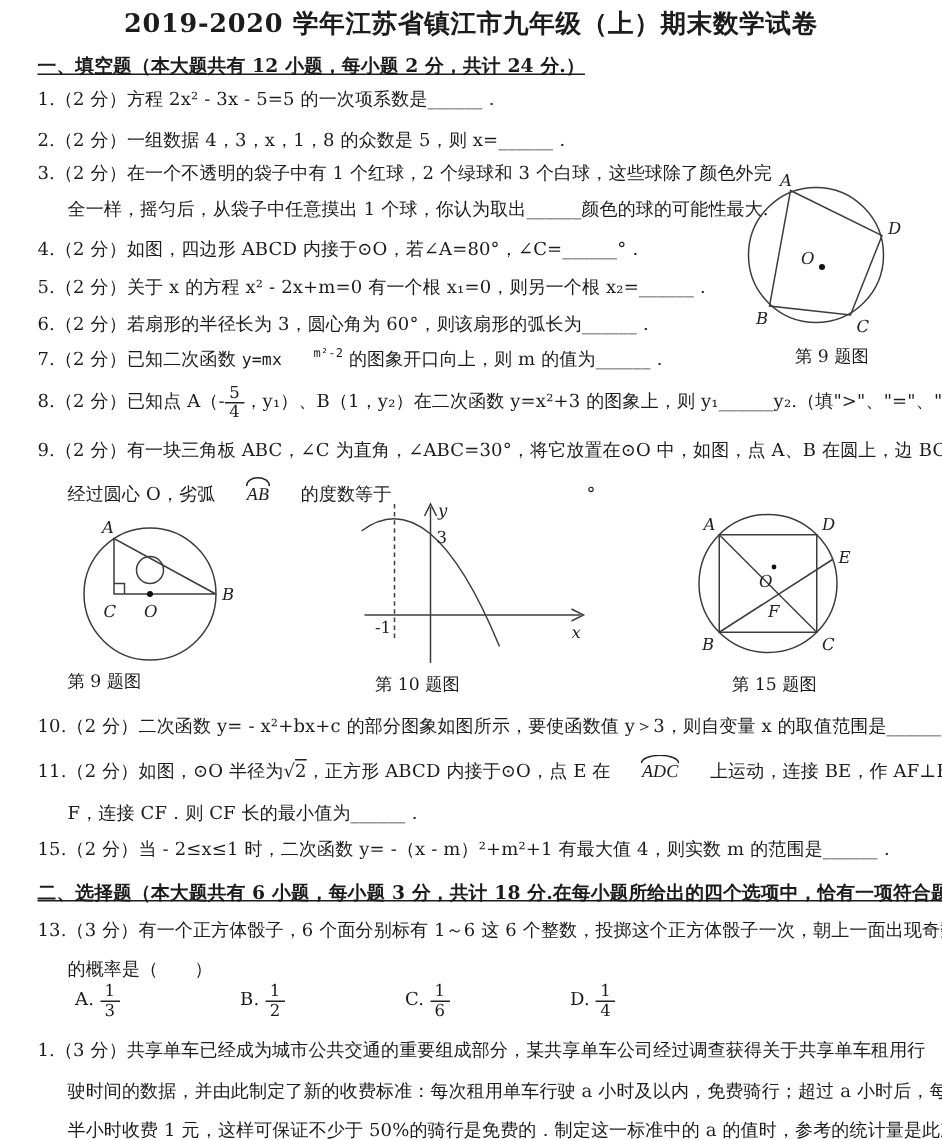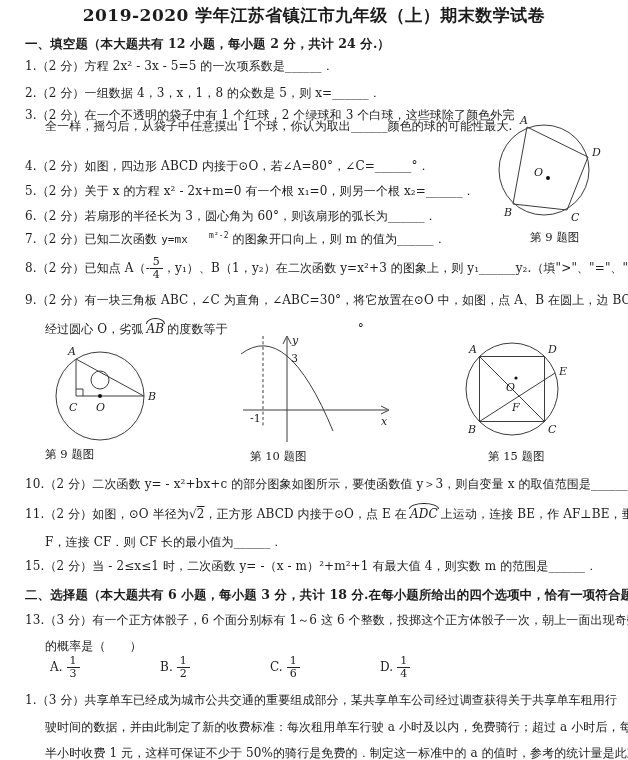--- a/index.html
+++ b/index.html
@@ -3,28 +3,28 @@
 <meta charset="utf-8">
 <style>
   html,body{margin:0;padding:0;}
   body{
     width:628px;height:760px;position:relative;overflow:hidden;
     background:#ffffff;color:#1c1c1c;
     font-family:"DejaVu Serif","Liberation Serif",serif;
   }
   .line{position:absolute;font-size:12px;white-space:nowrap;letter-spacing:.1px;}
   .title{position:absolute;left:0;right:0;text-align:center;font-size:17px;font-weight:bold;letter-spacing:.5px;}
-  .hdr{font-weight:bold;font-size:12.5px;}
+  .hdr{font-weight:bold;font-size:12.5px;text-decoration:underline;}
   .cap{position:absolute;font-size:11.5px;white-space:nowrap;}
   .frac{display:inline-block;vertical-align:middle;text-align:center;line-height:1.05;font-size:11px;}
   .frac .num{display:block;padding:0 3px;}
   .frac .den{display:block;border-top:1px solid #222;padding:0 3px;}
   .formula{font-family:"DejaVu Sans Mono","Liberation Mono",monospace;font-size:11px;}
   sup.fsup{font-family:"DejaVu Sans Mono","Liberation Mono",monospace;font-size:8px;vertical-align:super;padding-left:21px;}
-  .arc{display:inline-block;position:relative;font-style:italic;padding:0 1px;margin:0 2px;}
+  .arc{display:inline-block;position:relative;font-style:italic;padding:0 1px;margin:0 20px;font-family:Liberation Serif, serif;}
   .arc::before{content:"";position:absolute;left:0;right:0;top:-4px;height:5px;
     border:1px solid #222;border-bottom:none;border-radius:50% 50% 0 0 / 100% 100% 0 0;}
   .ol{text-decoration:overline;}
   .sp130{display:inline-block;width:130px;}
   .fig{position:absolute;}
   .fig svg{display:block;}
   .fstroke{stroke:#3c3c3c;stroke-width:1;fill:none;}
   .fdot{fill:#111;stroke:none;}
   .flabel{font-family:"DejaVu Serif","Liberation Serif",serif;font-style:italic;font-size:11px;fill:#222;}
   .fnum{font-family:"DejaVu Serif","Liberation Serif",serif;font-size:11px;fill:#222;}
@@ -33,21 +33,21 @@
 </head>
 <body>
 
 <div class="title" style="top:4px">2019-2020 学年江苏省镇江市九年级（上）期末数学试卷</div>
 
 <div class="line hdr" style="left:25px;top:36px">一、填空题（本大题共有 12 小题，每小题 2 分，共计 24 分.）</div>
 
 <div class="line" style="left:25px;top:58px">1.（2 分）方程 2x² - 3x - 5=5 的一次项系数是______．</div>
 <div class="line" style="left:25px;top:85px">2.（2 分）一组数据 4，3，x，1，8 的众数是 5，则 x=______．</div>
 <div class="line" style="left:25px;top:107px">3.（2 分）在一个不透明的袋子中有 1 个红球，2 个绿球和 3 个白球，这些球除了颜色外完</div>
-<div class="line" style="left:45px;top:118px">全一样，摇匀后，从袋子中任意摸出 1 个球，你认为取出______颜色的球的可能性最大.</div>
+<div class="line" style="left:45px;top:131px">全一样，摇匀后，从袋子中任意摸出 1 个球，你认为取出______颜色的球的可能性最大.</div>
 <div class="line" style="left:25px;top:158px">4.（2 分）如图，四边形 ABCD 内接于⊙O，若∠A=80°，∠C=______°．</div>
 <div class="line" style="left:25px;top:183px">5.（2 分）关于 x 的方程 x² - 2x+m=0 有一个根 x₁=0，则另一个根 x₂=______．</div>
 <div class="line" style="left:25px;top:208px">6.（2 分）若扇形的半径长为 3，圆心角为 60°，则该扇形的弧长为______．</div>
 
 <div class="line" style="left:25px;top:231px">
   <span>7.（2 分）已知二次函数 </span><span class="formula">y=mx</span><sup class="fsup">m²-2</sup><span> 的图象开口向上，则 m 的值为______．</span>
 </div>
 
 <div class="line" style="left:25px;top:256px">
   <span>8.（2 分）已知点 A（-</span><span class="frac"><span class="num">5</span><span class="den">4</span></span><span>，y₁）、B（1，y₂）在二次函数 y=x²+3 的图象上，则 y₁______y₂.（填"&gt;"、"="、"&lt;"）</span>

